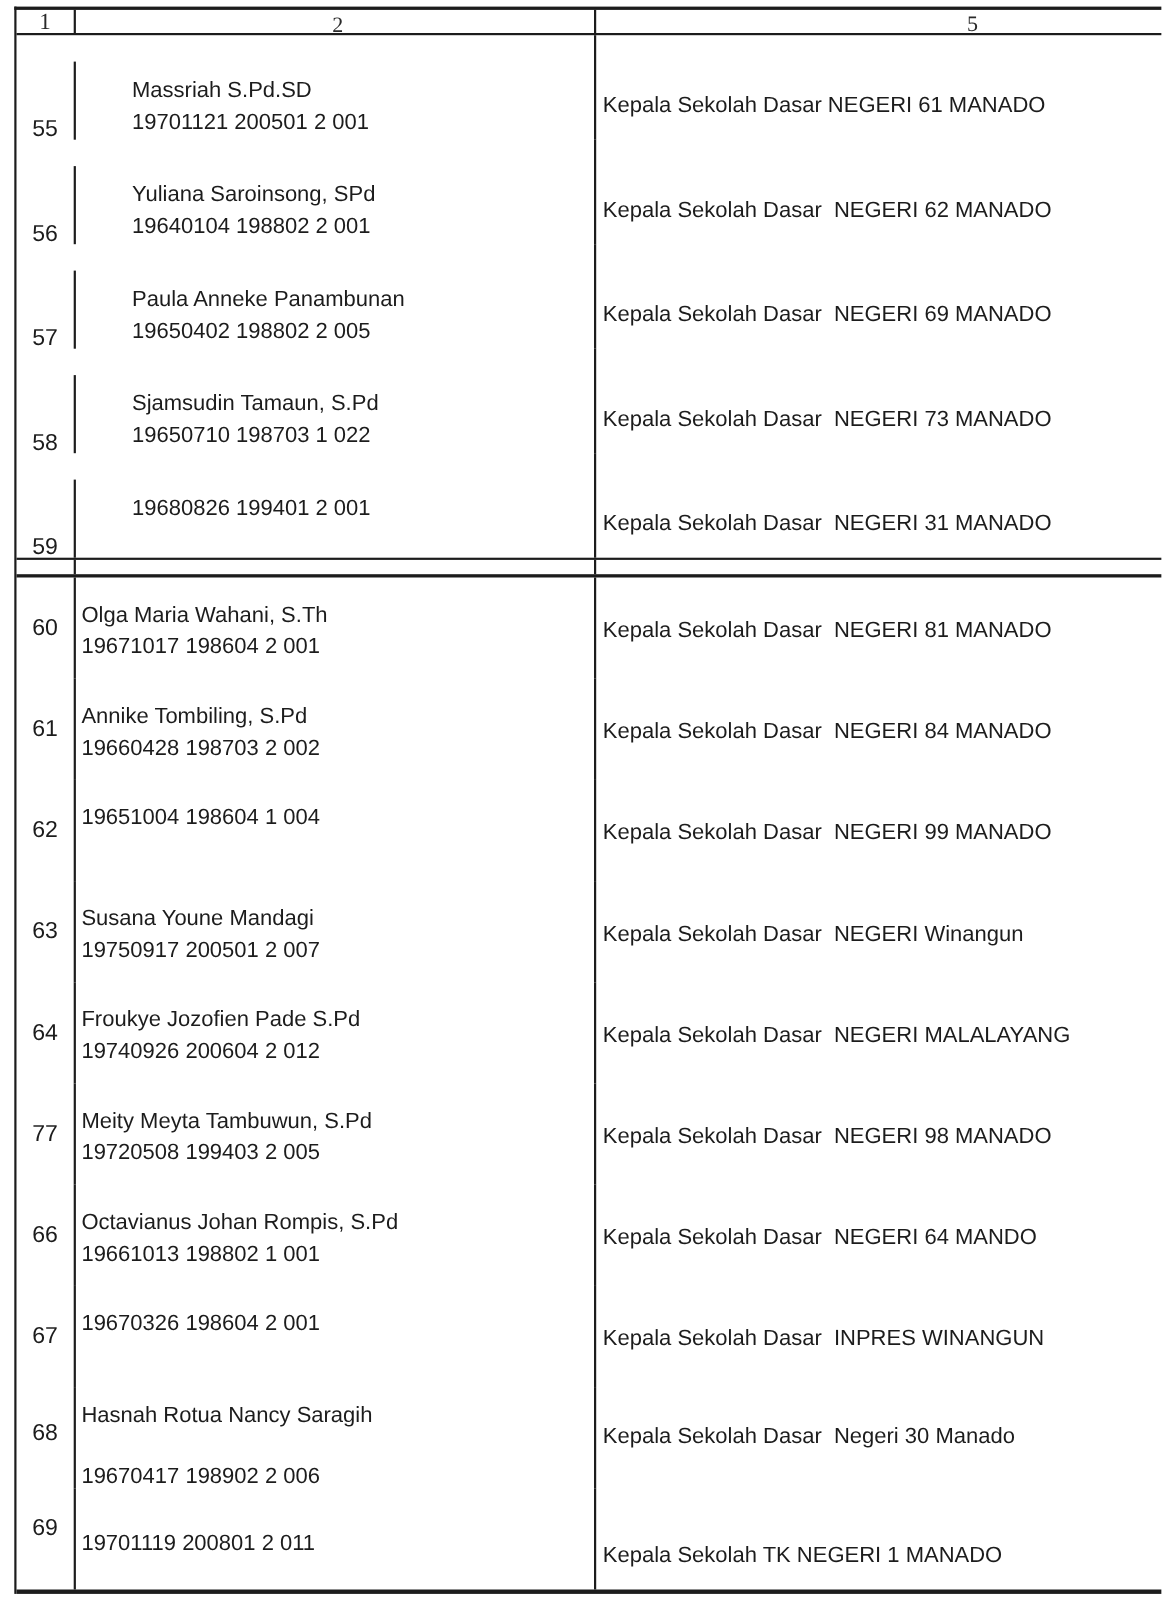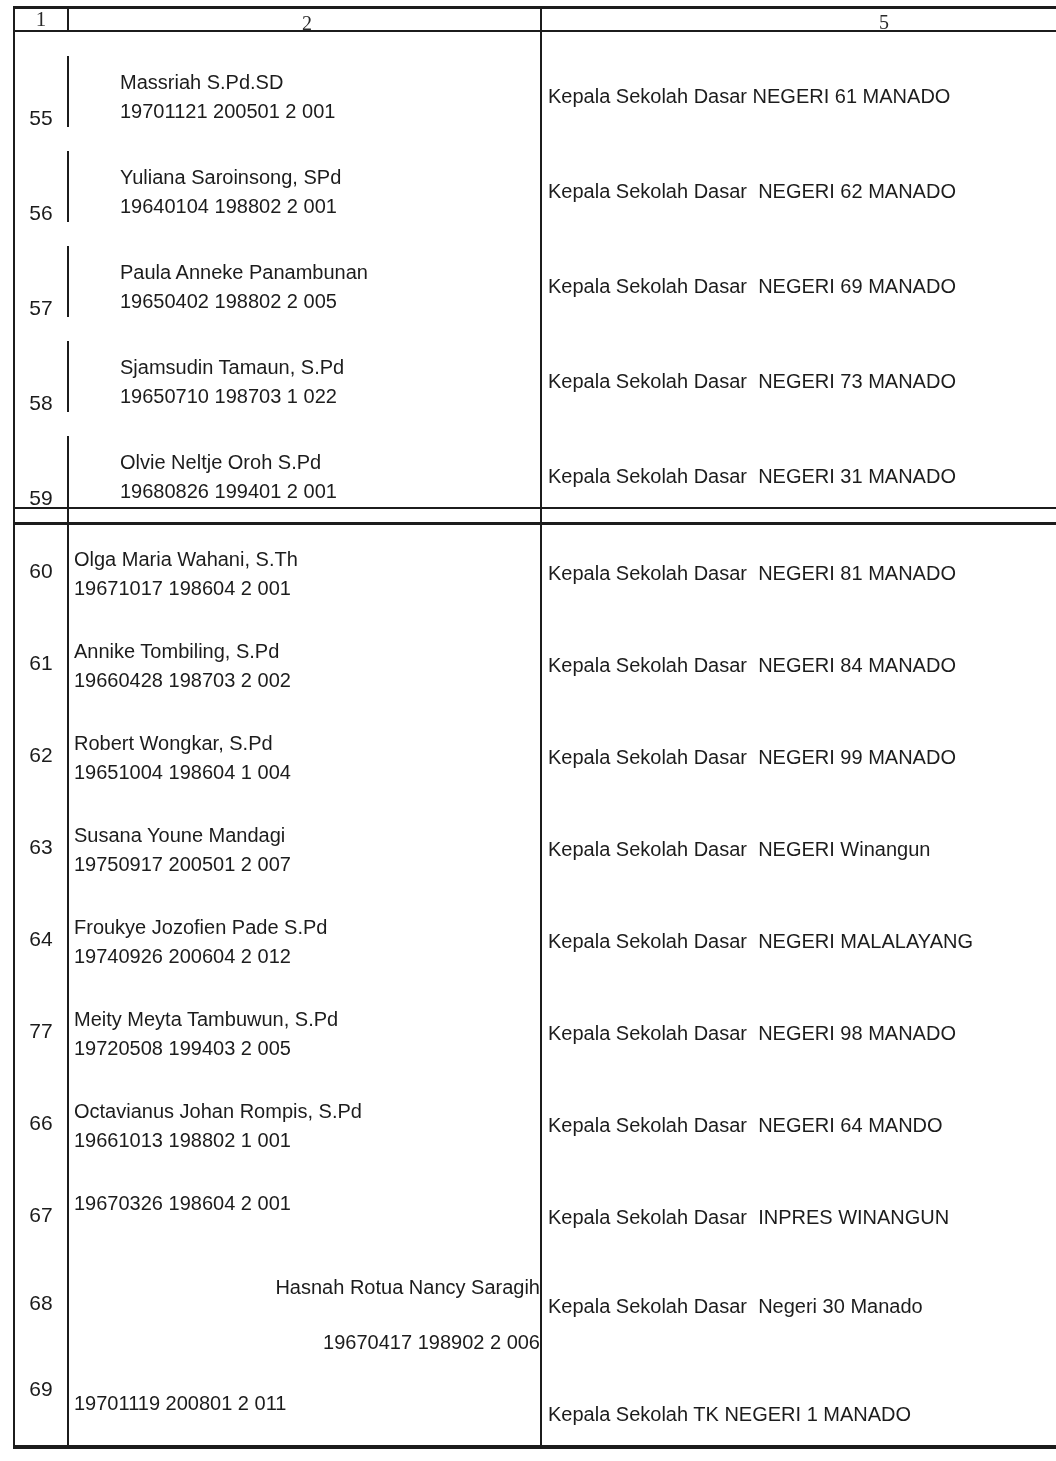--- a/index.html
+++ b/index.html
@@ -81,21 +81,21 @@
     height: 18px;
     border-top: 2px solid #1c1c1c;
     border-bottom: 3px solid #1c1c1c;
   }
 
   .section-2 { border-bottom: 4px solid #1c1c1c; }
 
   
   .t-row.row--split .nip { margin-top: 26px; }
   .t-row.row--split .cell.c1 { padding-top: 30px; }
-  .t-row.row--split .cell.c2 { padding-top: 12px; text-align: right; }
+  .t-row.row--split .cell.c2 { padding-top: 12px; }
   .t-row.row--split .cell.c3 { padding-top: 32px; }
 
   
   .t-row.row--last .cell.c1 { padding-top: 24px; }
   .t-row.row--last .cell.c2 { padding-top: 36px; }
   .t-row.row--last .cell.c3 { padding-top: 48px; }
 </style>
 </head>
 <body>
 
@@ -141,21 +141,20 @@
     <div class="cell c2">
       <div class="name">Sjamsudin Tamaun, S.Pd</div>
       <div class="nip">19650710 198703 1 022</div>
     </div>
     <div class="cell c3">Kepala Sekolah Dasar  NEGERI 73 MANADO</div>
   </div>
 
   <div class="t-row data">
     <div class="cell c1">59</div>
     <div class="cell c2">
-      <div class="name">Olvie Neltje Oroh S.Pd</div>
       <div class="nip">19680826 199401 2 001</div>
     </div>
     <div class="cell c3">Kepala Sekolah Dasar  NEGERI 31 MANADO</div>
   </div>
 </div>
 
     <div class="t-row t-spacer">
       <div class="cell c1"></div>
       <div class="cell c2"></div>
       <div class="cell c3"></div>
@@ -176,21 +175,20 @@
     <div class="cell c2">
       <div class="name">Annike Tombiling, S.Pd</div>
       <div class="nip">19660428 198703 2 002</div>
     </div>
     <div class="cell c3">Kepala Sekolah Dasar  NEGERI 84 MANADO</div>
   </div>
 
   <div class="t-row data">
     <div class="cell c1">62</div>
     <div class="cell c2">
-      <div class="name">Robert Wongkar, S.Pd</div>
       <div class="nip">19651004 198604 1 004</div>
     </div>
     <div class="cell c3">Kepala Sekolah Dasar  NEGERI 99 MANADO</div>
   </div>
 
   <div class="t-row data">
     <div class="cell c1">63</div>
     <div class="cell c2">
       <div class="name">Susana Youne Mandagi</div>
       <div class="nip">19750917 200501 2 007</div>

